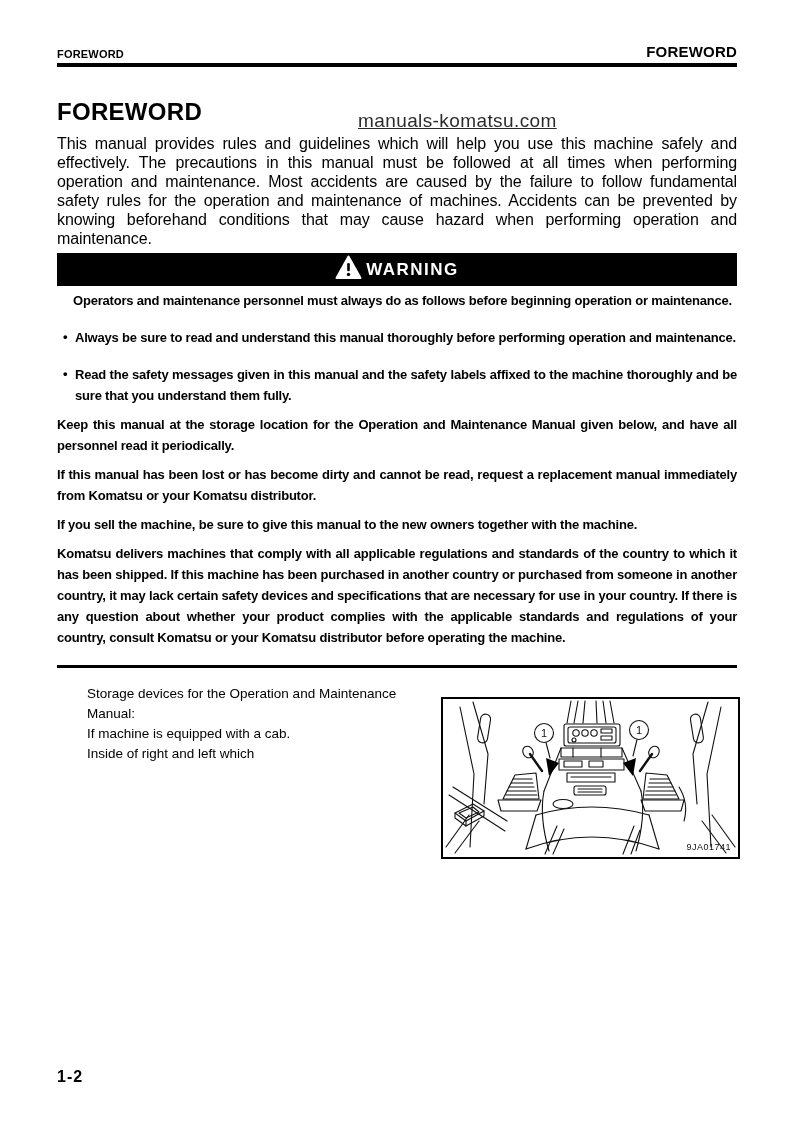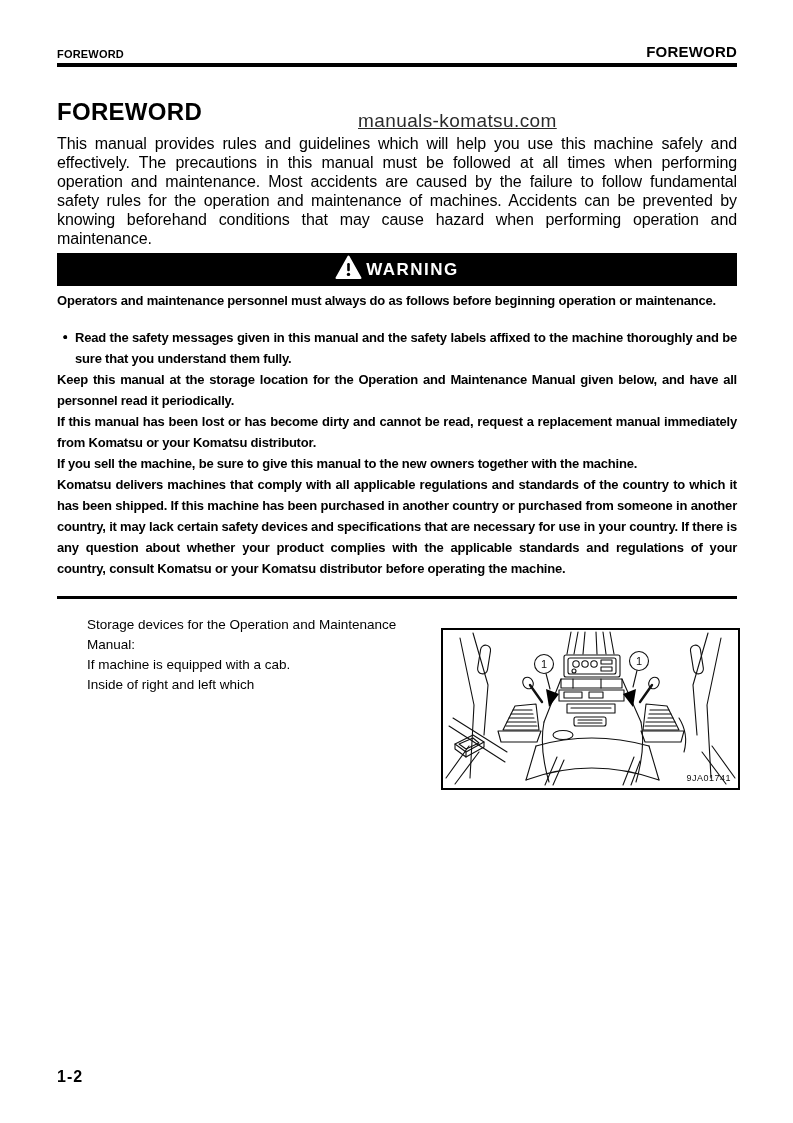--- a/index.html
+++ b/index.html
@@ -48,25 +48,25 @@
   }
   .warning-banner .warning-label {
     color: #ffffff; font-weight: bold; font-size: 17px; letter-spacing: 1.5px;
   }
 
   
   .bold-para, .warning-intro, .bullets li {
     font-size: 13px; font-weight: bold; line-height: 21px;
     text-align: justify; letter-spacing: -0.2px;
   }
-  .warning-intro { margin-top: 4px; }
+  .warning-intro { margin-top: 4px; margin-left: 16px; }
   .bullets { list-style: none; }
   .bullets li { position: relative; padding-left: 18px; margin-top: 16px; }
   .bullet-marker { position: absolute; left: 6px; top: -1px; }
-  .bold-para { margin-top: 0; }
+  .bold-para { margin-top: 8px; }
 
   .section-rule { margin-top: 17px; height: 3px; background: #000; border: none; }
 
   
   .storage-row { display: flex; margin-top: 16px; }
   .storage-text { margin-left: 30px; font-size: 13.5px; line-height: 20px; }
   .figure-frame {
     margin-left: auto; margin-right: -3px; margin-top: 13px;
     width: 299px; height: 162px;
     border: 2px solid #000; background: #fff;
@@ -111,20 +111,21 @@
         </svg>
       </span>
       <span class="warning-label">WARNING</span>
     </div>
 
     <p class="warning-intro">Operators and maintenance personnel must always do as follows before beginning operation or maintenance.</p>
 
     <ul class="bullets">
       <li>
         <span class="bullet-marker">•</span>
+        <span>Always be sure to read and understand this manual thoroughly before performing operation and maintenance.</span>
       </li>
       <li>
         <span class="bullet-marker">•</span>
         <span>Read the safety messages given in this manual and the safety labels affixed to the machine thoroughly and be sure that you understand them fully.</span>
       </li>
     </ul>
 
     <p class="bold-para">Keep this manual at the storage location for the Operation and Maintenance Manual given below, and have all personnel read it periodically.</p>
     <p class="bold-para">If this manual has been lost or has become dirty and cannot be read, request a replacement manual immediately from Komatsu or your Komatsu distributor.</p>
     <p class="bold-para">If you sell the machine, be sure to give this manual to the new owners together with the machine.</p>

